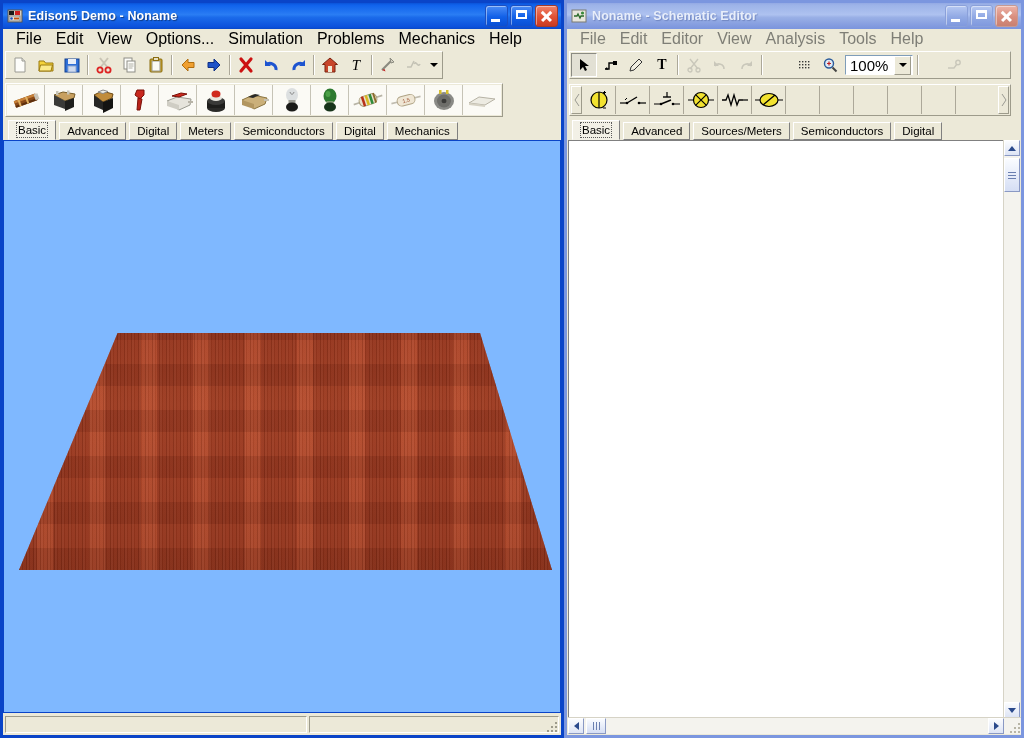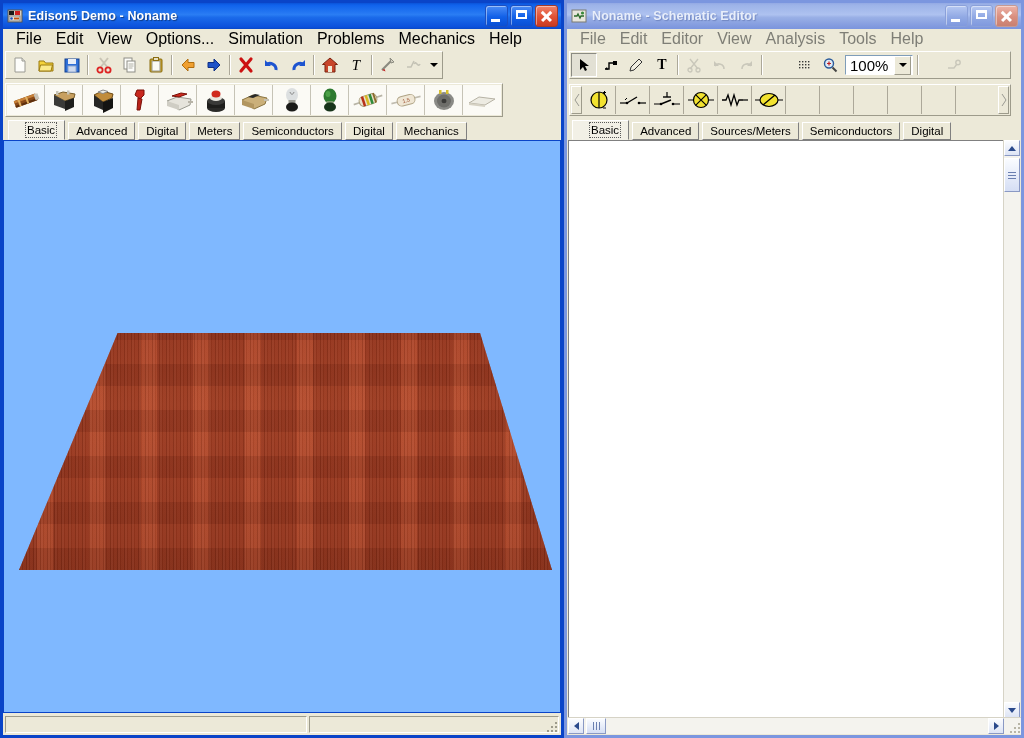--- a/index.html
+++ b/index.html
@@ -113,21 +113,21 @@
   .tab{
     height:18px;line-height:17px;padding:0 7px;margin-right:3px;
     background:#ECE9D8;font-size:11.5px;color:#000;
     border:1px solid;border-color:#fff #808080 #808080 #fff;
     box-sizing:border-box;white-space:nowrap;
   }
   .tab.sel{
     height:20px;line-height:18px;background:#F2F0E6;
     border-bottom-color:#F2F0E6;font-weight:normal;
   }
-  .tab.sel span{border:1px dotted #5a5a5a;padding:0 1px;display:inline-block;line-height:14px;margin-left:9px;}
+  .tab.sel span{border:1px dotted #5a5a5a;padding:0 1px;display:inline-block;line-height:14px;}
 
   
   .bench{
     position:absolute;background:#7FB8FF;overflow:hidden;
     border:1px solid #0A44C8;box-sizing:border-box;
   }
   .table3d{
     position:absolute;
     background:
       repeating-linear-gradient(90deg, rgba(0,0,0,.10) 0 1px, rgba(255,255,255,.05) 1px 3px, rgba(0,0,0,.05) 3px 4px, rgba(255,255,255,.03) 4px 7px),

